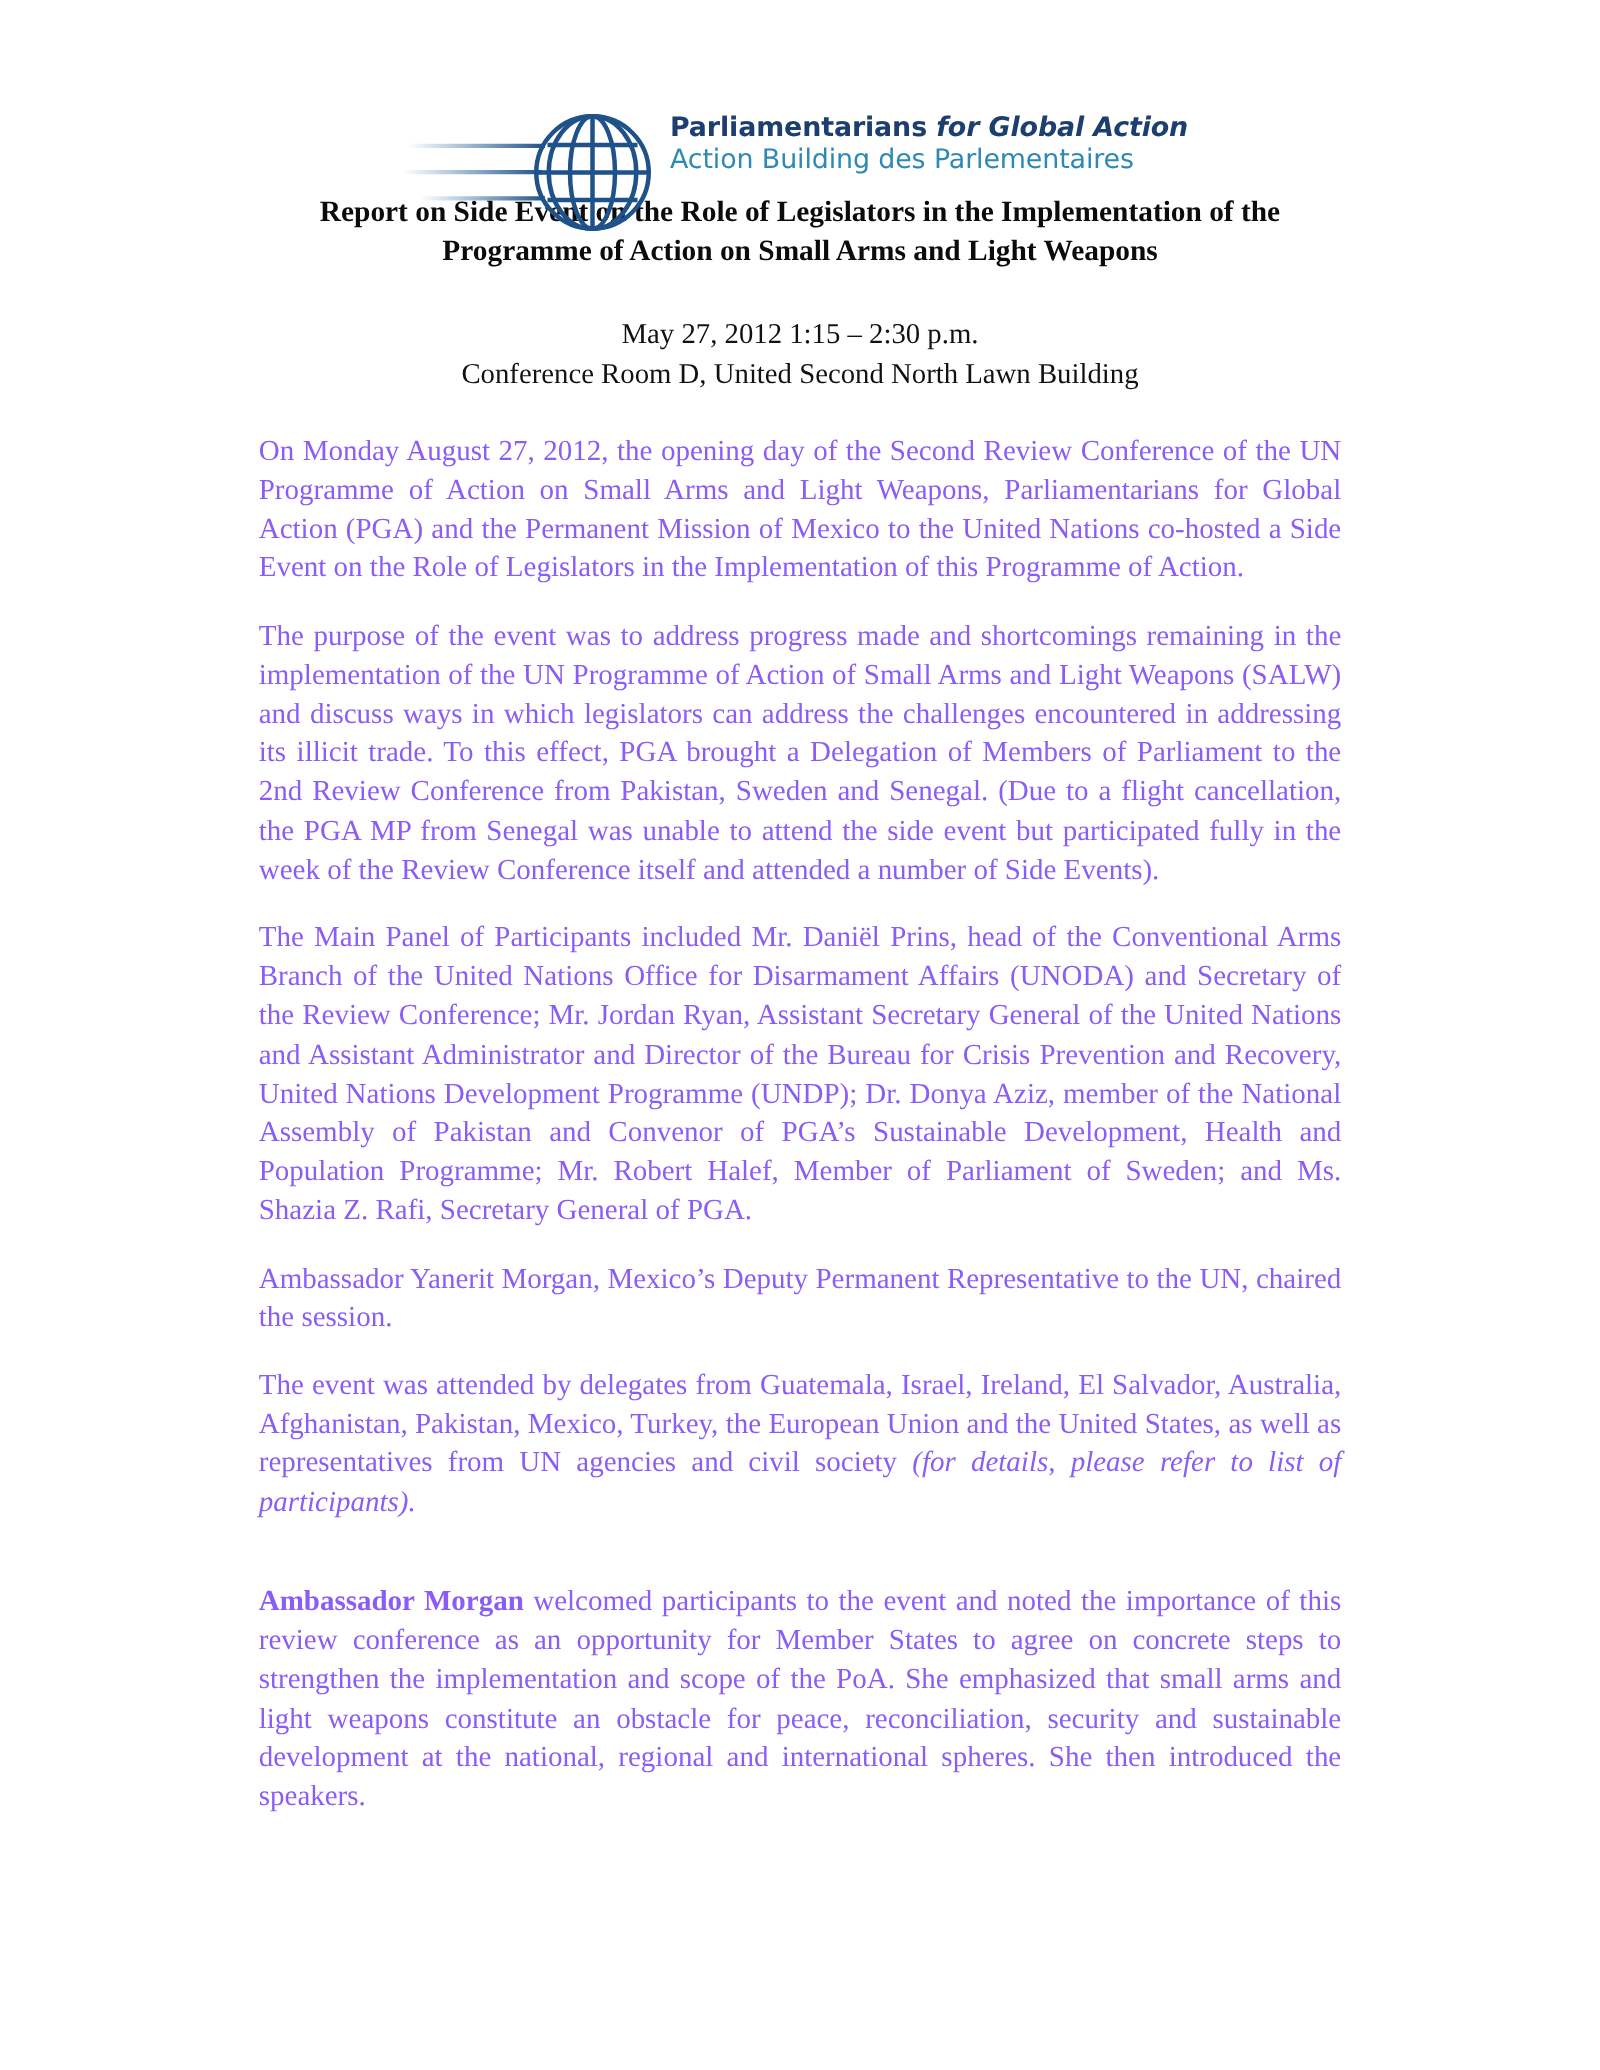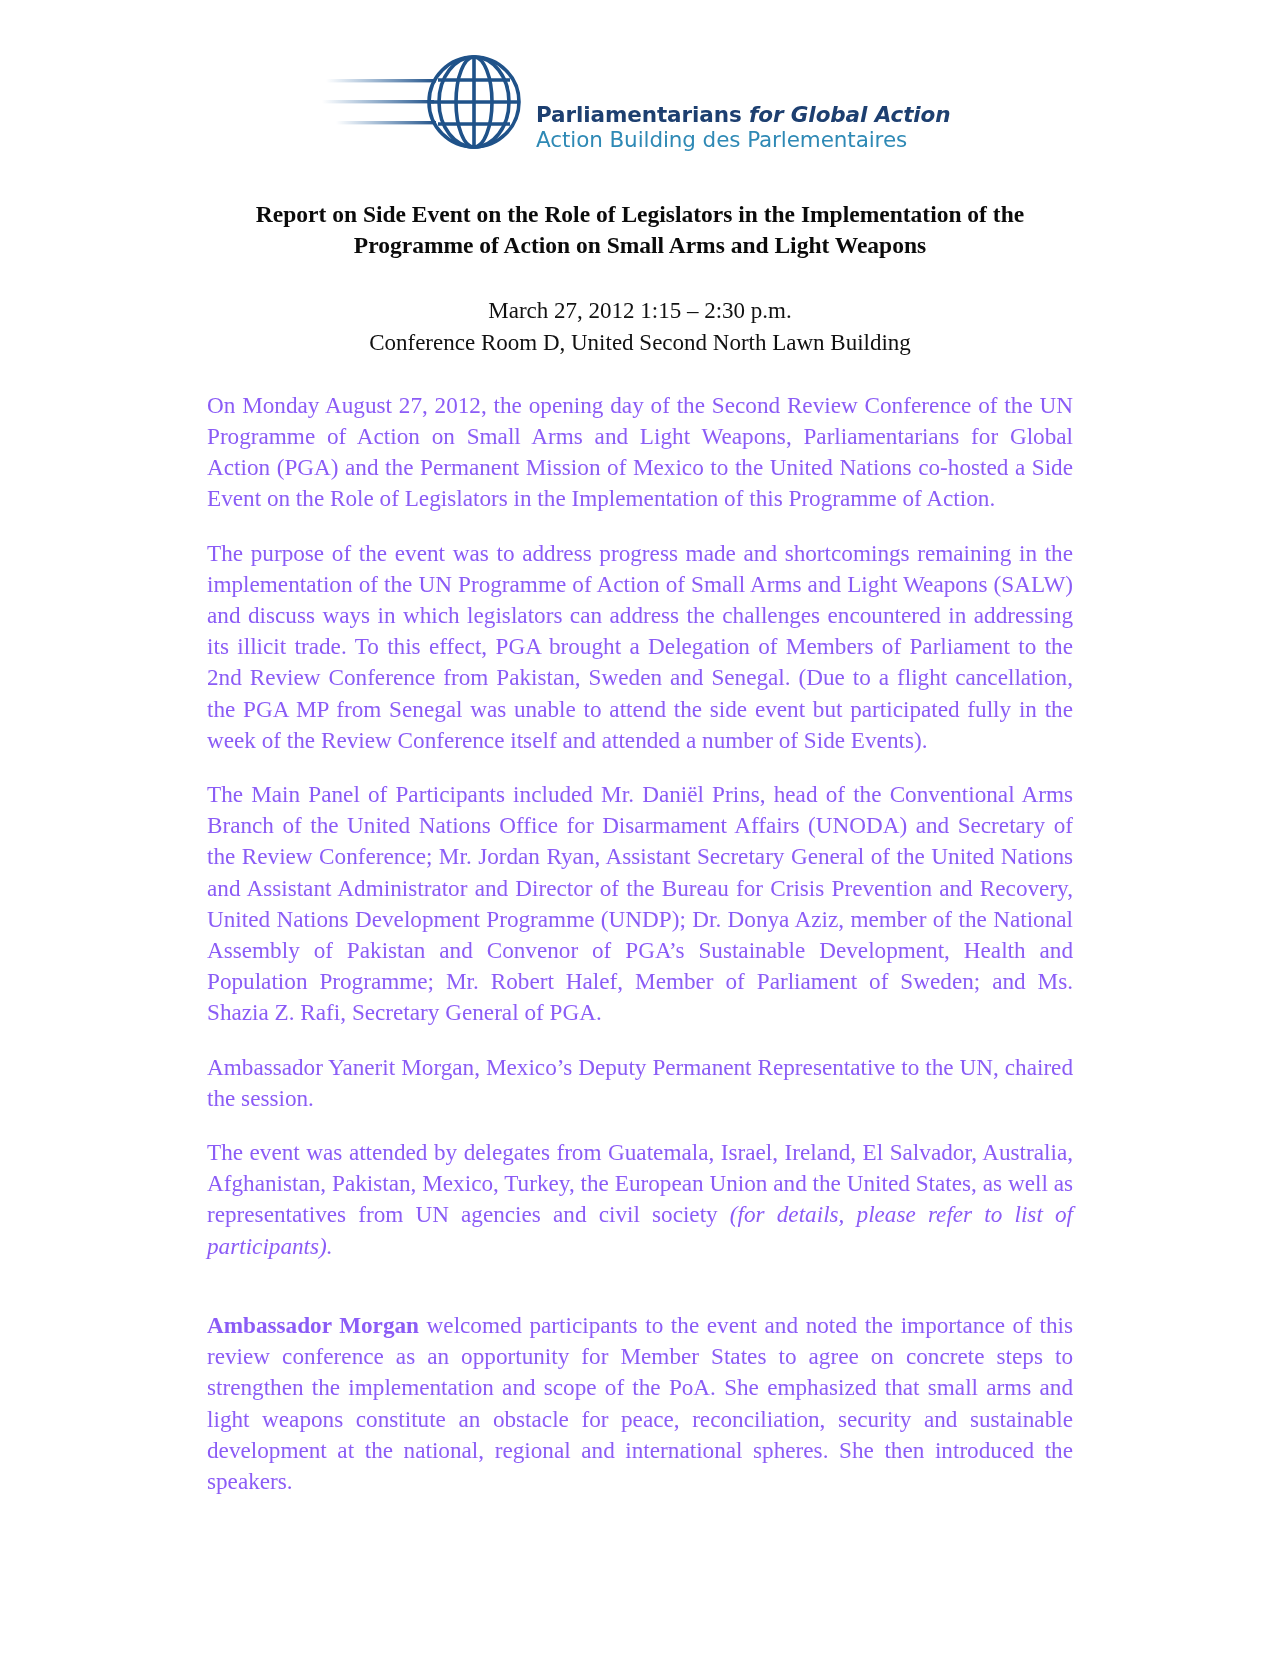--- a/index.html
+++ b/index.html
@@ -20,27 +20,26 @@
     height: 1656px;
     box-sizing: border-box;
     padding: 0;
     position: relative;
     background: #ffffff;
   }
 
   
   .logo-block {
     display: flex;
-    align-items: flex-end;
+    align-items: flex-start;
     justify-content: flex-start;
-    padding-top: 60px;
+    padding-top: 88px;
     padding-left: 322px;
     height: 108px;
     box-sizing: border-box;
-    margin-top: 44px;
   }
 
   .logo-mark {
     width: 206px;
     height: 100px;
     position: relative;
     flex: 0 0 auto;
   }
   .logo-mark svg { display: block; }
 
@@ -145,21 +144,21 @@
       <div class="logo-line3">Action Building des Parlementaires</div>
     </div>
   </div>
 
   <div class="doc-title">
     <div>Report on Side Event on the Role of Legislators in the Implementation of the</div>
     <div>Programme of Action on Small Arms and Light Weapons</div>
   </div>
 
   <div class="meta">
-    <div>March 27, 2012 1:15 – 2:30 p.m.</div>
+    <div>May 27, 2012 1:15 – 2:30 p.m.</div>
     <div>Conference Room D, United Second North Lawn Building</div>
   </div>
 
   <div class="body-area">
     <p class="para">On Monday August 27, 2012, the opening day of the Second Review Conference of the UN Programme of Action on Small Arms and Light Weapons, Parliamentarians for Global Action (PGA) and the Permanent Mission of Mexico to the United Nations co-hosted a Side Event on the Role of Legislators in the Implementation of this Programme of Action.</p>
     <p class="para">The purpose of the event was to address progress made and shortcomings remaining in the implementation of the UN Programme of Action of Small Arms and Light Weapons (SALW) and discuss ways in which legislators can address the challenges encountered in addressing  its illicit trade. To this effect, PGA brought a Delegation of Members of Parliament to the 2nd Review Conference from Pakistan, Sweden and Senegal. (Due to a flight cancellation, the PGA MP from Senegal was unable to attend the side event but participated fully in the week of the Review Conference itself and attended a number of Side Events).</p>
     <p class="para">The Main Panel of Participants included Mr. Daniël Prins, head of the Conventional Arms Branch of the United Nations Office for Disarmament Affairs (UNODA) and Secretary of the Review Conference; Mr. Jordan Ryan, Assistant Secretary General of the United Nations and Assistant Administrator and Director of the Bureau for Crisis Prevention and Recovery, United Nations Development Programme (UNDP); Dr. Donya Aziz, member of the National Assembly of Pakistan and Convenor of PGA’s Sustainable Development, Health and Population Programme; Mr. Robert Halef, Member of Parliament of Sweden; and Ms. Shazia Z. Rafi, Secretary General of PGA.</p>
     <p class="para">Ambassador Yanerit Morgan, Mexico’s Deputy Permanent Representative to the UN, chaired the session.</p>
     <p class="para"><span>The event was attended by delegates from Guatemala, Israel, Ireland, El Salvador, Australia, Afghanistan, Pakistan, Mexico, Turkey, the European Union and the United States, as well as representatives from UN agencies and civil society </span><span class="i">(for details, please refer to list of participants).</span></p>
     <p class="para"><span class="b">Ambassador Morgan</span><span> welcomed participants to the event and noted the importance of this review conference as an opportunity for Member States to agree on concrete steps to strengthen the implementation and scope of the PoA. She emphasized that small arms and light weapons constitute an obstacle for peace, reconciliation, security and sustainable development at the national, regional and international spheres. She then introduced the speakers.</span></p>

